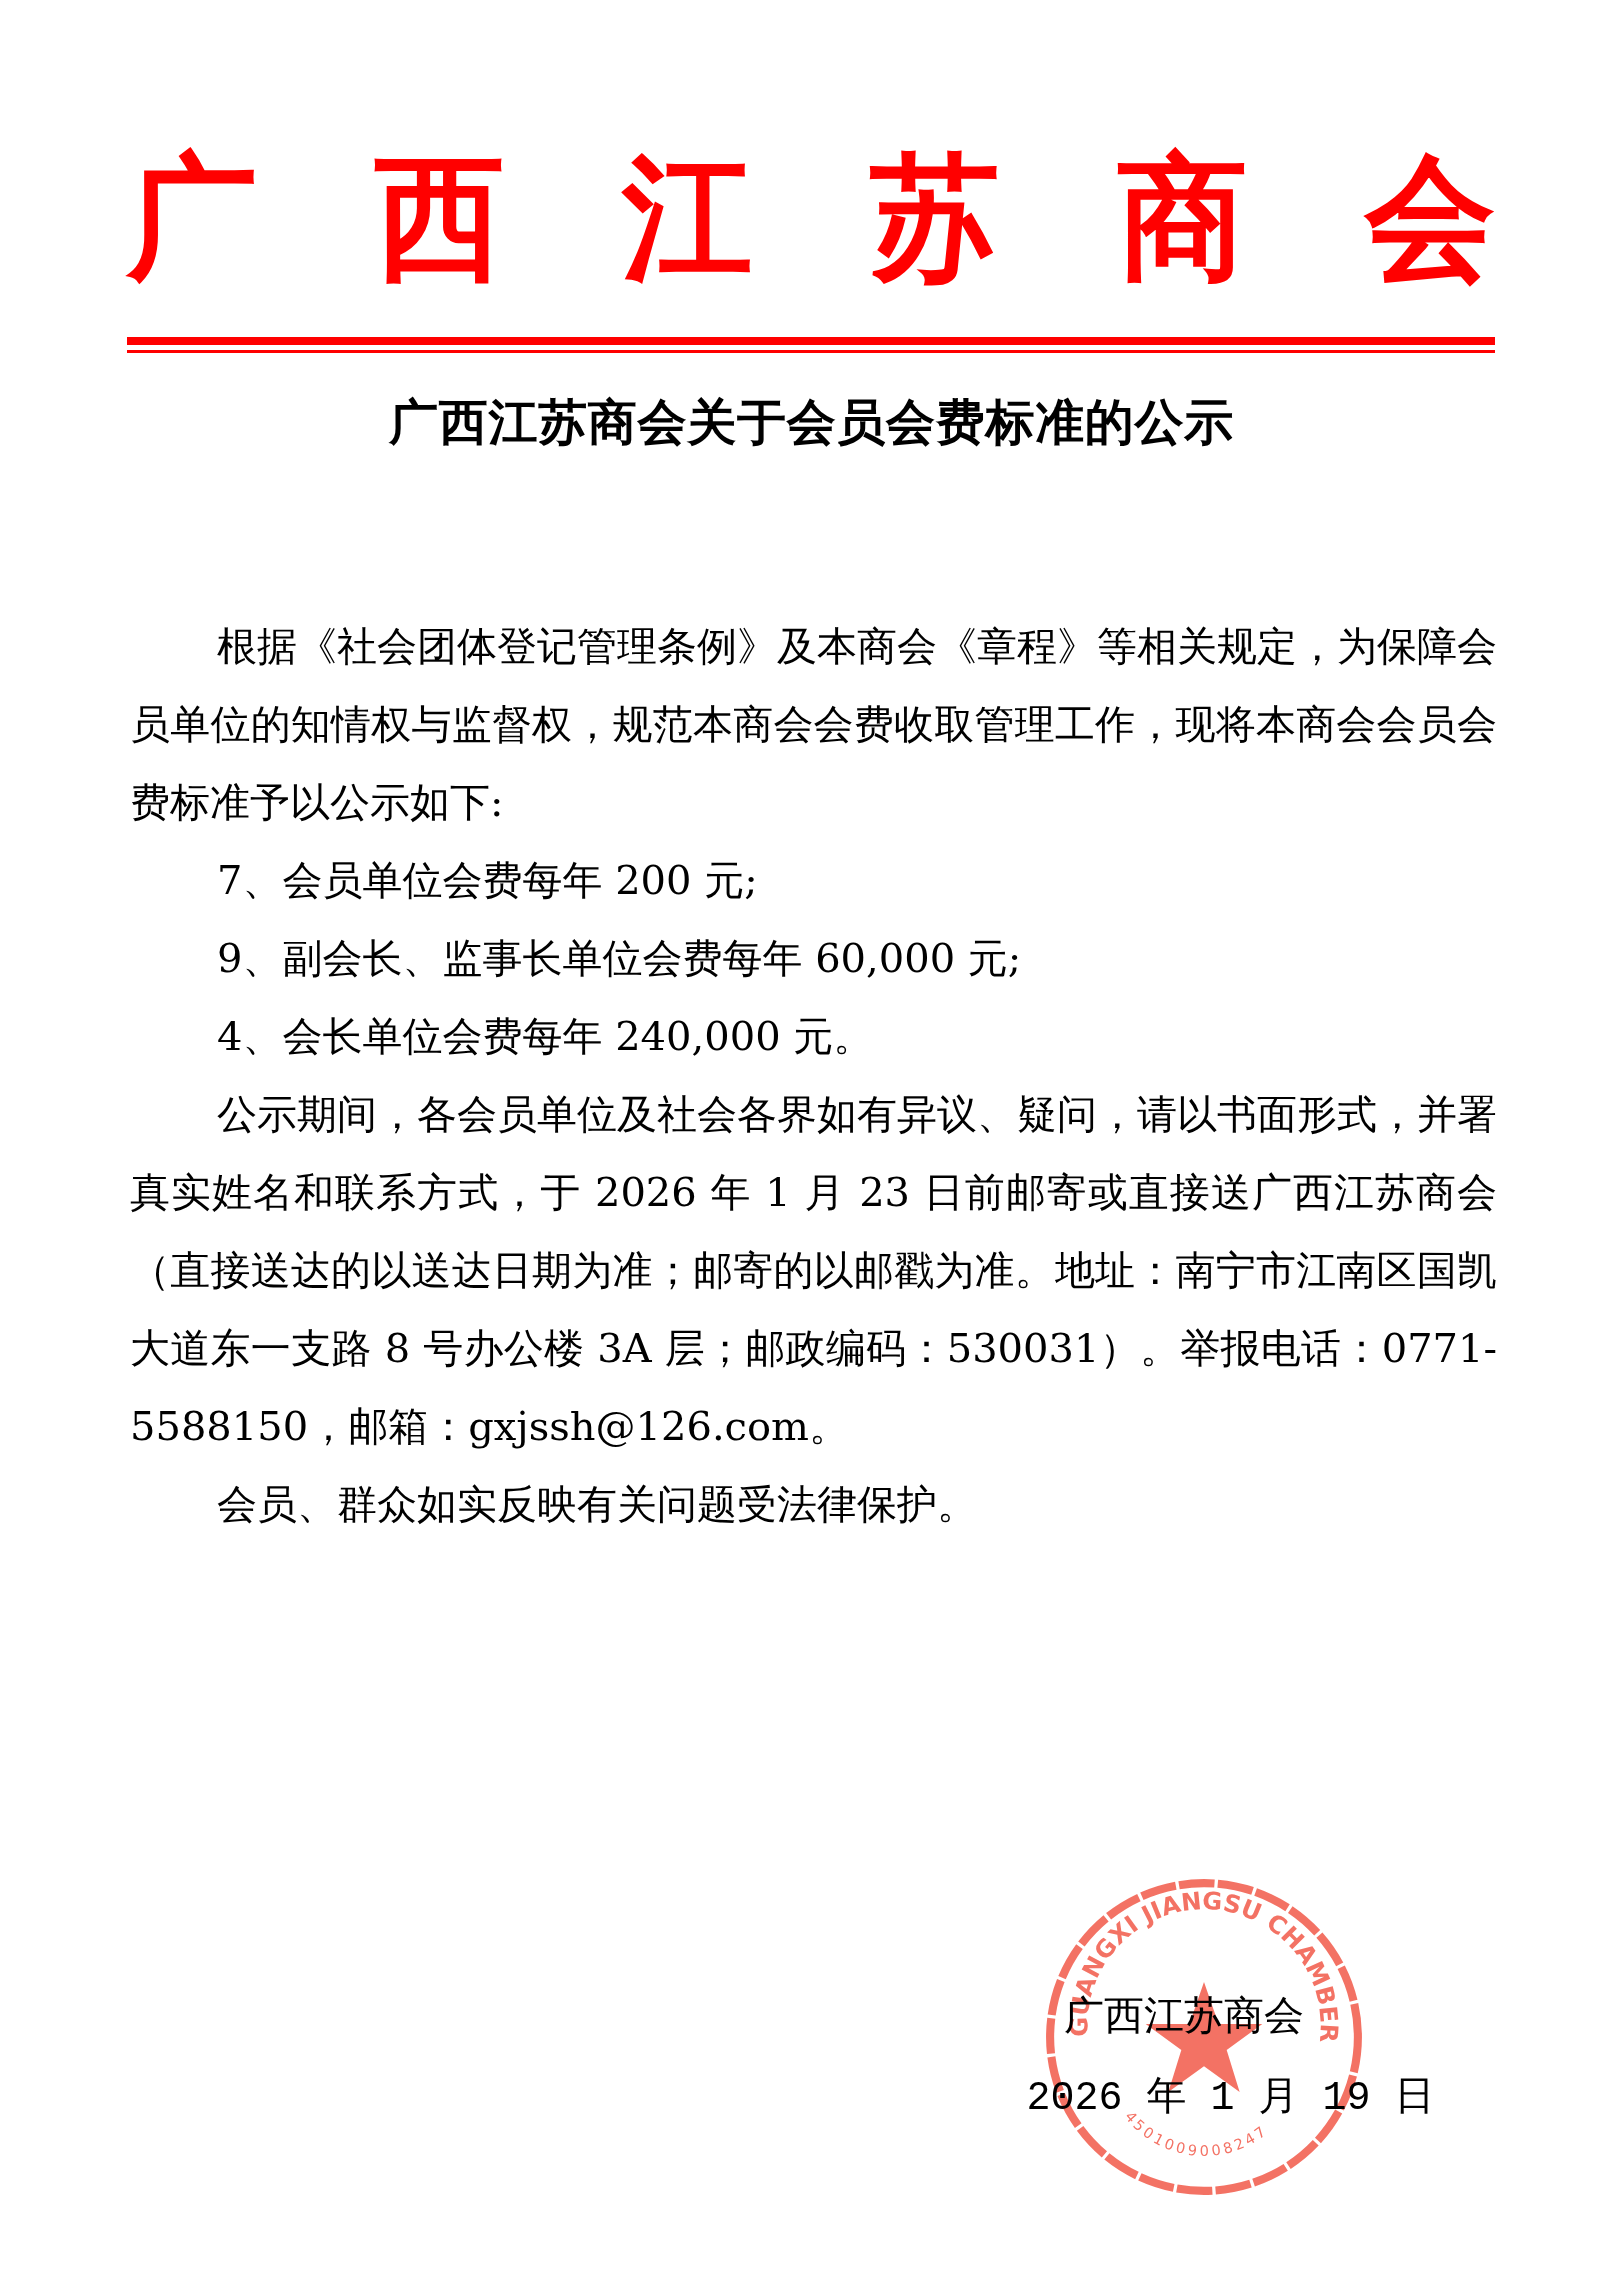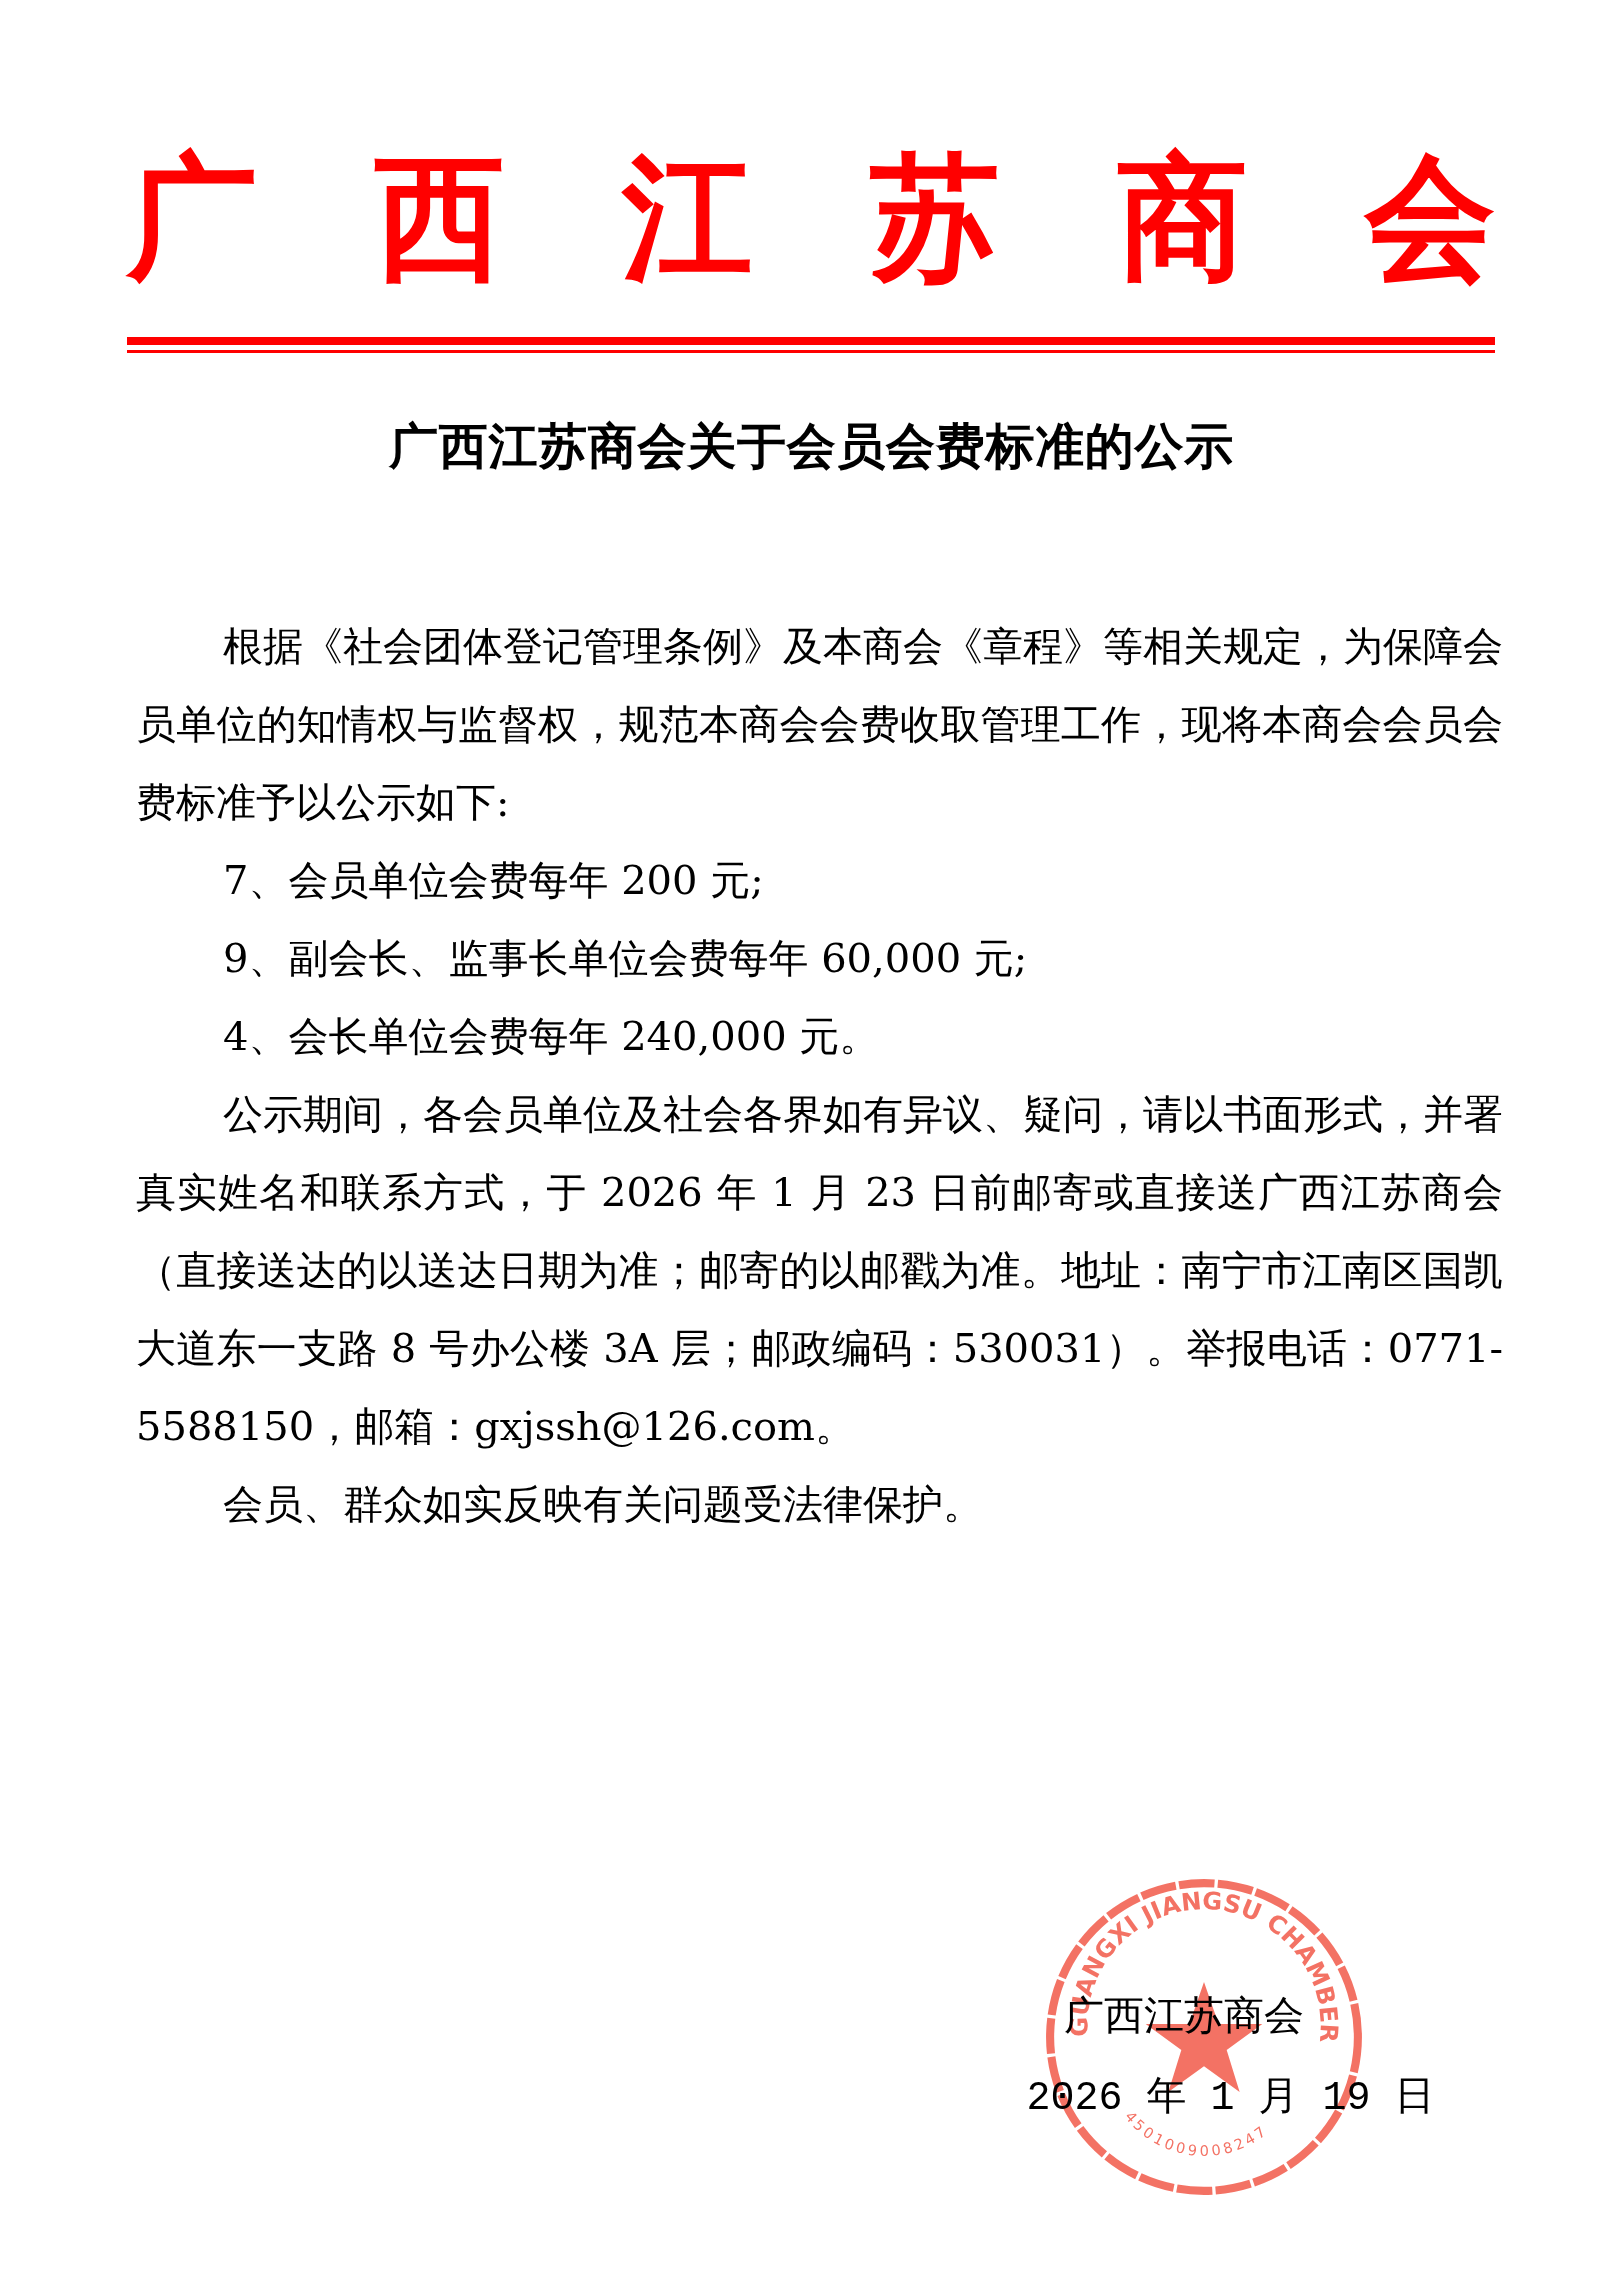--- a/index.html
+++ b/index.html
@@ -8,25 +8,25 @@
   .page { position: absolute; left: 0; top: 0; width: 1623px; height: 2295px; background: #fff; }
 
   .masthead { position: absolute; left: 127px; top: 150px; width: 1368px; height: 136px;
               display: flex; justify-content: space-between; align-items: center; }
   .masthead span { color: #ff0000; font-size: 130px; font-weight: bold; line-height: 1;
                    font-family: "DejaVu Serif", "Liberation Serif", serif; transform: scaleY(1.05); }
 
   .rule-thick { position: absolute; left: 127px; top: 337px; width: 1368px; height: 8.2px; background: #ff0000; }
   .rule-thin  { position: absolute; left: 127px; top: 350px; width: 1368px; height: 2.7px;  background: #ff0000; }
 
-  .doc-title { position: absolute; left: 0; width: 1623px; top: 416px; text-align: center;
+  .doc-title { position: absolute; left: 0; width: 1623px; top: 392px; text-align: center;
                font-size: 49px; font-weight: bold; line-height: 61px; letter-spacing: 0.7px; }
 
   .body { position: absolute; left: 130px; top: 607px; width: 1367px;
-          font-size: 40px; line-height: 78px; margin-left: 6px; }
+          font-size: 40px; line-height: 78px; }
   .para { margin: 0; text-indent: 87px; text-align: justify; }
   .item { margin: 0; text-indent: 87px; }
 
   .signature { position: absolute; left: 1023px; top: 1991px; width: 409px; height: 218px; font-family: Liberation Mono, monospace; }
   .sig-org  { position: absolute; left: 41px;  top: 0;     font-size: 40px; line-height: 55px; white-space: nowrap; z-index: 2; }
   .sig-date { position: absolute; left: 3.4px;   top: 80px; font-size: 40px; line-height: 55px; white-space: nowrap; z-index: 2; }
 
   .stamp { position: absolute; left: 1042px; top: 1875px; width: 324px; height: 324px; z-index: 1; opacity: 0.85; }
 </style>
 </head>

